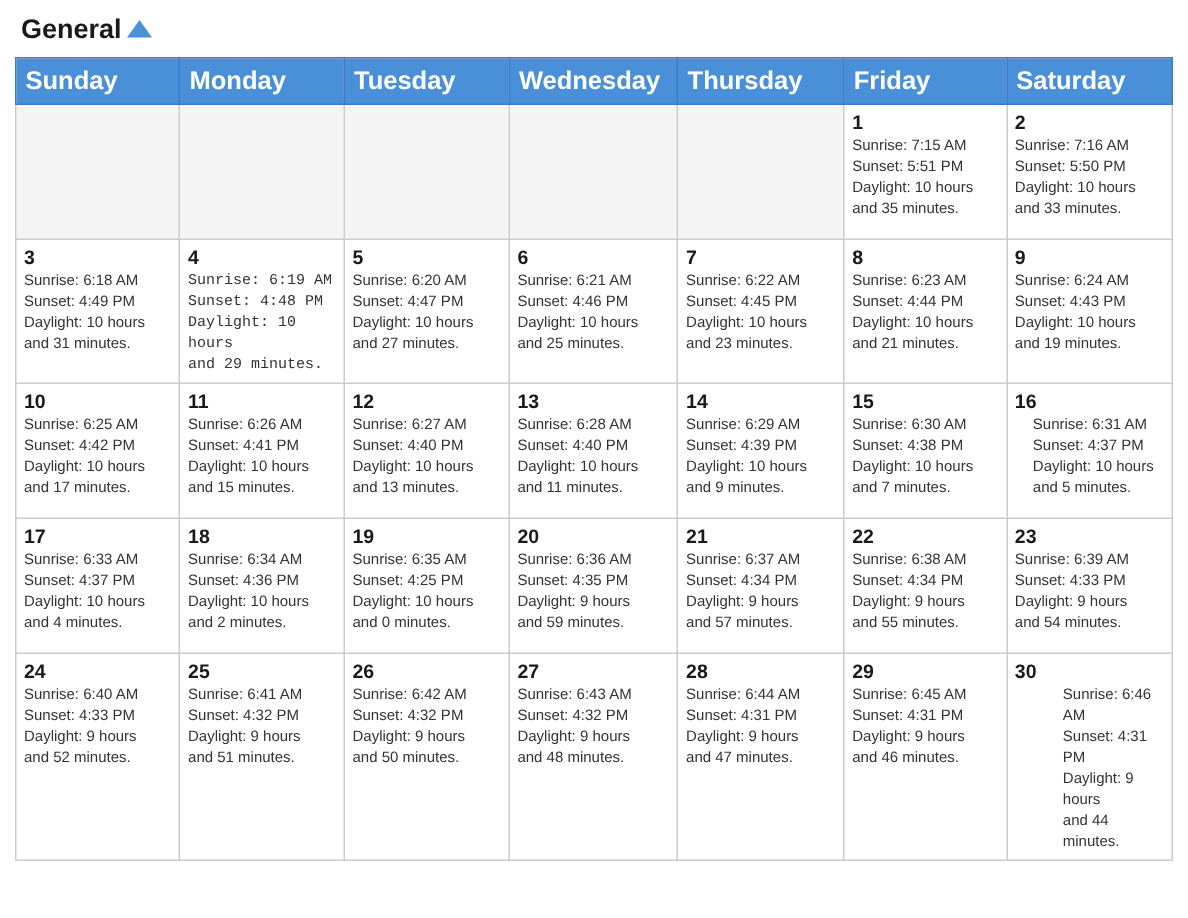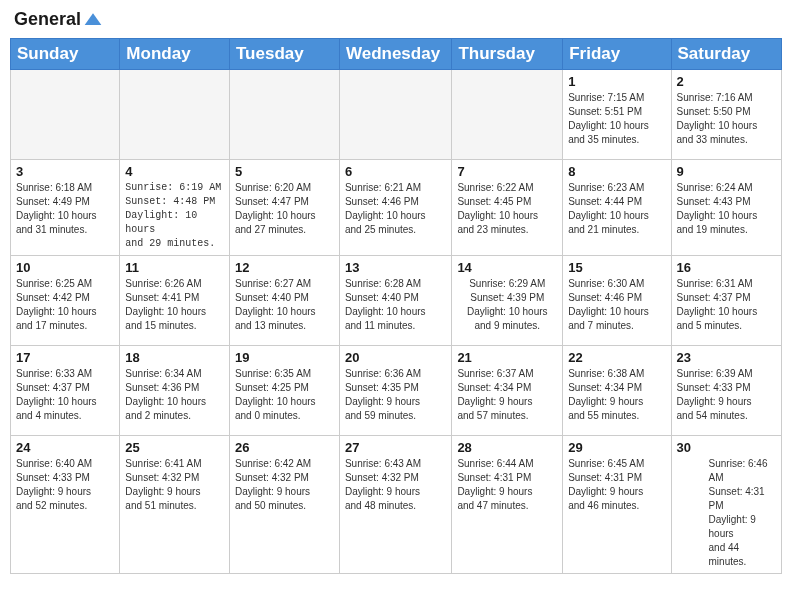--- a/index.html
+++ b/index.html
@@ -222,35 +222,35 @@
         </td>
         <td>
           <span class="day-num">13</span>
           <div class="day-info" style="white-space: pre-line;">Sunrise: 6:28 AM
 Sunset: 4:40 PM
 Daylight: 10 hours
 and 11 minutes.</div>
         </td>
         <td>
           <span class="day-num">14</span>
-          <div class="day-info" style="white-space: pre-line; text-align: center;">Sunrise: 6:29 AM
+          <div class="day-info" style="white-space: pre-line;">Sunrise: 6:29 AM
 Sunset: 4:39 PM
 Daylight: 10 hours
 and 9 minutes.</div>
         </td>
         <td>
           <span class="day-num">15</span>
           <div class="day-info" style="white-space: pre-line;">Sunrise: 6:30 AM
-Sunset: 4:46 PM
+Sunset: 4:38 PM
 Daylight: 10 hours
 and 7 minutes.</div>
         </td>
         <td>
           <span class="day-num">16</span>
-          <div class="day-info" style="white-space: pre-line;">Sunrise: 6:31 AM
+          <div class="day-info" style="white-space: pre-line; margin-left: 12px;">Sunrise: 6:31 AM
 Sunset: 4:37 PM
 Daylight: 10 hours
 and 5 minutes.</div>
         </td>
       </tr>
       <tr class="week-row">
         <td>
           <span class="day-num">17</span>
           <div class="day-info" style="white-space: pre-line;">Sunrise: 6:33 AM
 Sunset: 4:37 PM

